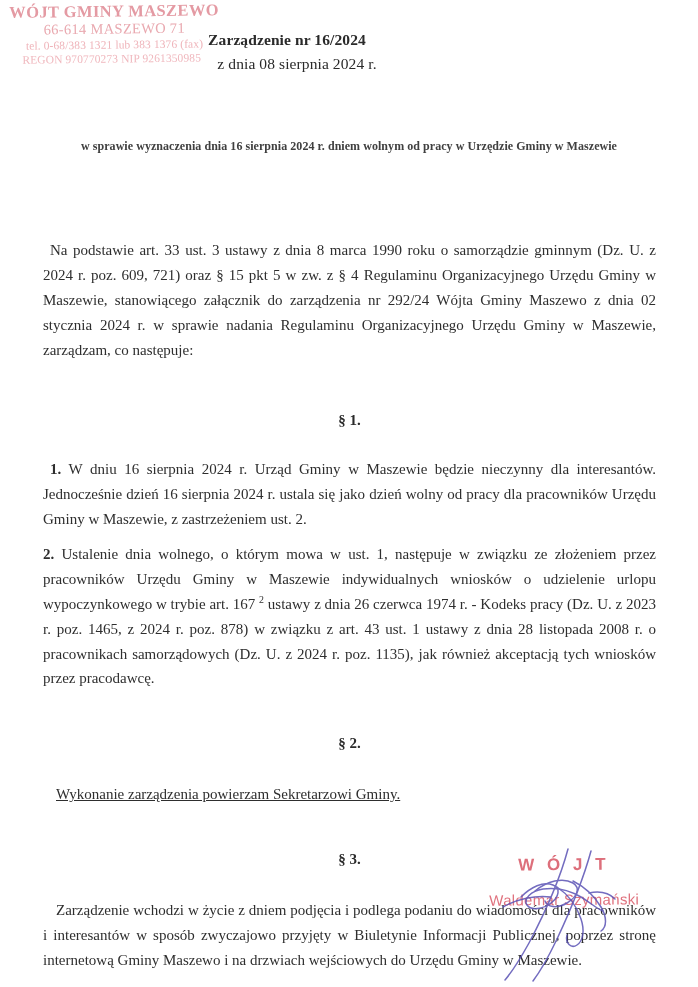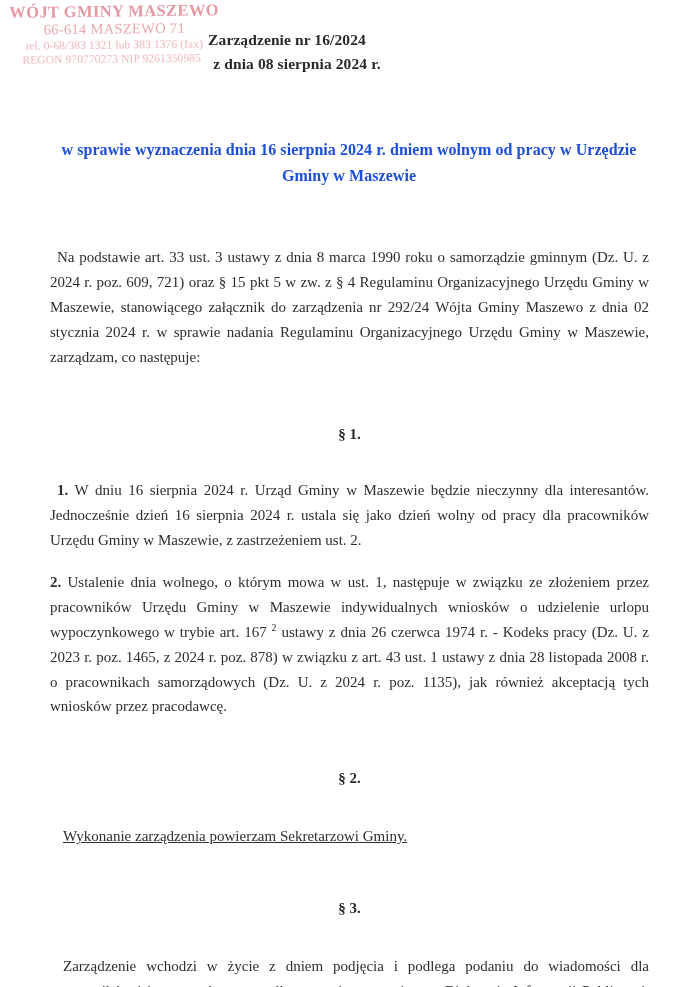--- a/index.html
+++ b/index.html
@@ -68,50 +68,50 @@
     text-align: center;
     color: #2a2a2a;
     line-height: 1.52;
   }
   .title-block .t-line {
     font-size: 15.5px;
     font-weight: bold;
     letter-spacing: 0.1px;
   }
   .title-block .t-line.regular {
-    font-weight: bold;
+    font-weight: normal;
     margin-left: 20px;
   }
 
   
   .subject {
     position: absolute;
     left: 49px;
     top: 137px;
     width: 600px;
     text-align: center;
-    font-size: 16px;
-    font-weight: bold;
-    color: #1d4ed8;
+    font-size: 12px;
+    font-weight: bold;
+    color: #404040;
     line-height: 1.62;
     letter-spacing: 0.05px;
   }
 
   
   .body-area {
     position: absolute;
     left: 33px;
     top: 228px;
     width: 633px;
     color: #2e2e2e;
     font-size: 15px;
     line-height: 1.66;
   }
   p.para {
-    margin: 17px;
+    margin: 10px;
     text-align: justify;
     text-justify: inter-word;
   }
   p.para.nojust {
     text-align: left;
     text-decoration: underline;
   }
   .indent-sm {
     display: inline-block;
     width: 7px;
@@ -227,14 +227,32 @@
     <div class="sp-c"></div>
 
     <p class="sec-mark">§ 3.</p>
 
     <div class="sp-d"></div>
 
     <p class="para"><span class="indent-md"></span><span>Zarządzenie wchodzi w życie z dniem podjęcia i podlega podaniu do wiadomości dla pracowników i interesantów w sposób zwyczajowo przyjęty w Biuletynie Informacji Publicznej, poprzez stronę internetową Gminy Maszewo i na drzwiach wejściowych do Urzędu Gminy w Maszewie.</span></p>
 
   </div>
 
+  <div class="sig-zone">
+    <div class="sig-stamp">
+      <div class="s-wojt">W Ó J T</div>
+      <div class="s-name">Waldemar Szymański</div>
+    </div>
+    <svg class="sig-ink" viewBox="0 0 220 140" aria-hidden="true">
+      <g fill="none" stroke="#5b53b5" stroke-width="1.5" stroke-linecap="round" stroke-linejoin="round" opacity="0.85">
+        <path d="M95 2 C 88 28, 74 62, 56 96 C 46 114, 38 126, 32 133"></path>
+        <path d="M118 4 C 112 26, 100 58, 84 92 C 74 113, 66 126, 60 134"></path>
+        <path d="M48 50 C 58 40, 70 34, 80 38 C 88 41, 86 50, 78 56 C 70 62, 58 64, 54 58 C 50 52, 58 44, 70 42 C 84 40, 98 44, 108 50 C 118 56, 124 62, 130 64"></path>
+        <path d="M62 44 C 74 34, 90 30, 100 36 C 108 41, 104 50, 94 56 C 84 62, 74 60, 72 54"></path>
+        <path d="M84 40 C 96 48, 104 60, 108 72 C 112 84, 110 94, 104 98 C 98 102, 92 96, 94 88"></path>
+        <path d="M100 34 C 112 40, 122 50, 128 60 C 134 70, 134 80, 128 84"></path>
+        <path d="M30 60 C 44 52, 62 48, 78 50"></path>
+        <path d="M116 46 C 126 44, 136 46, 142 52"></path>
+      </g>
+    </svg>
+  </div>
 
 </div>
 
 </body></html>

